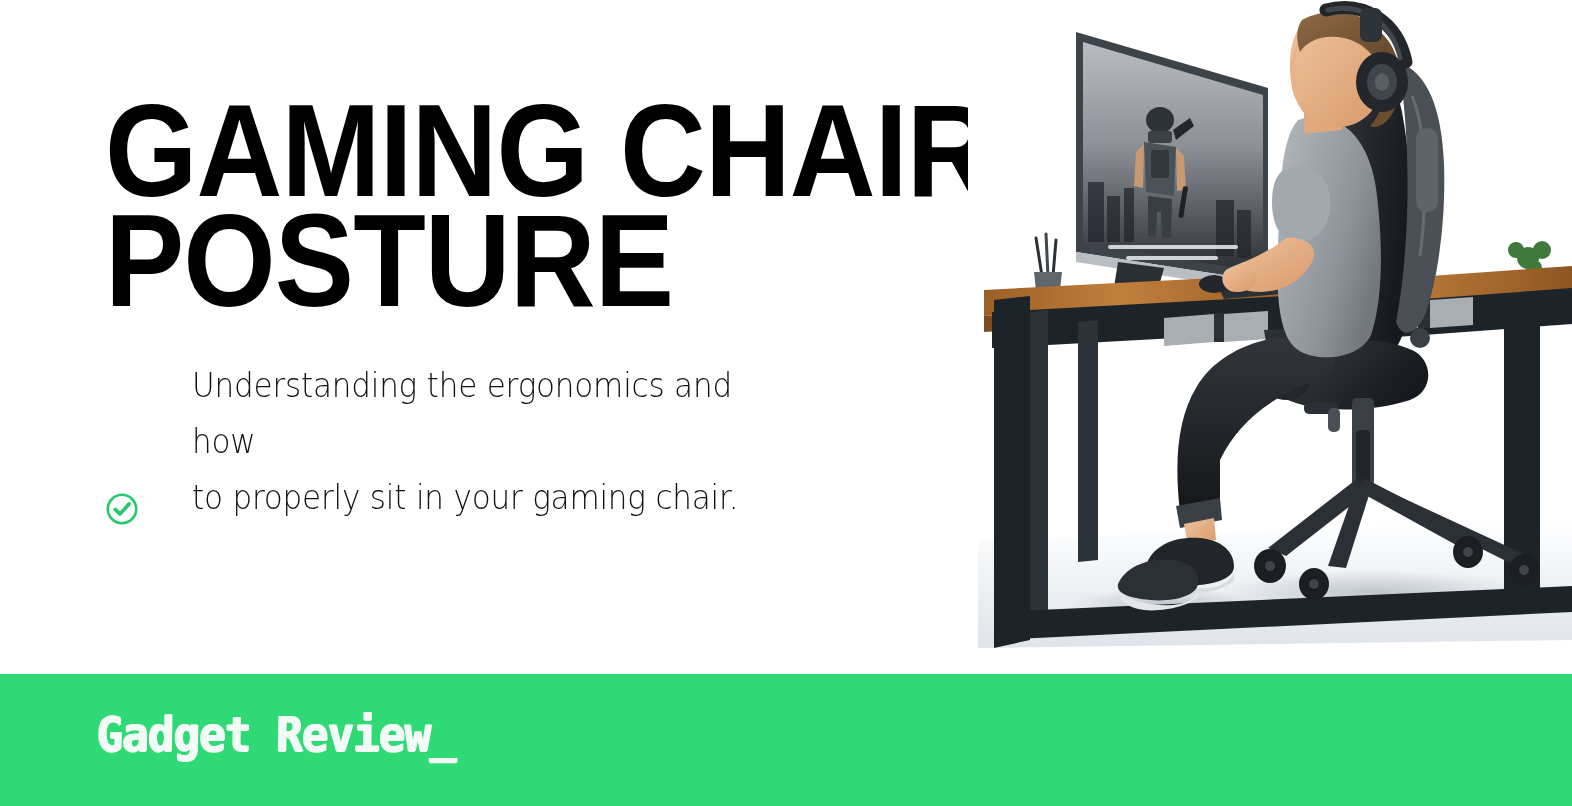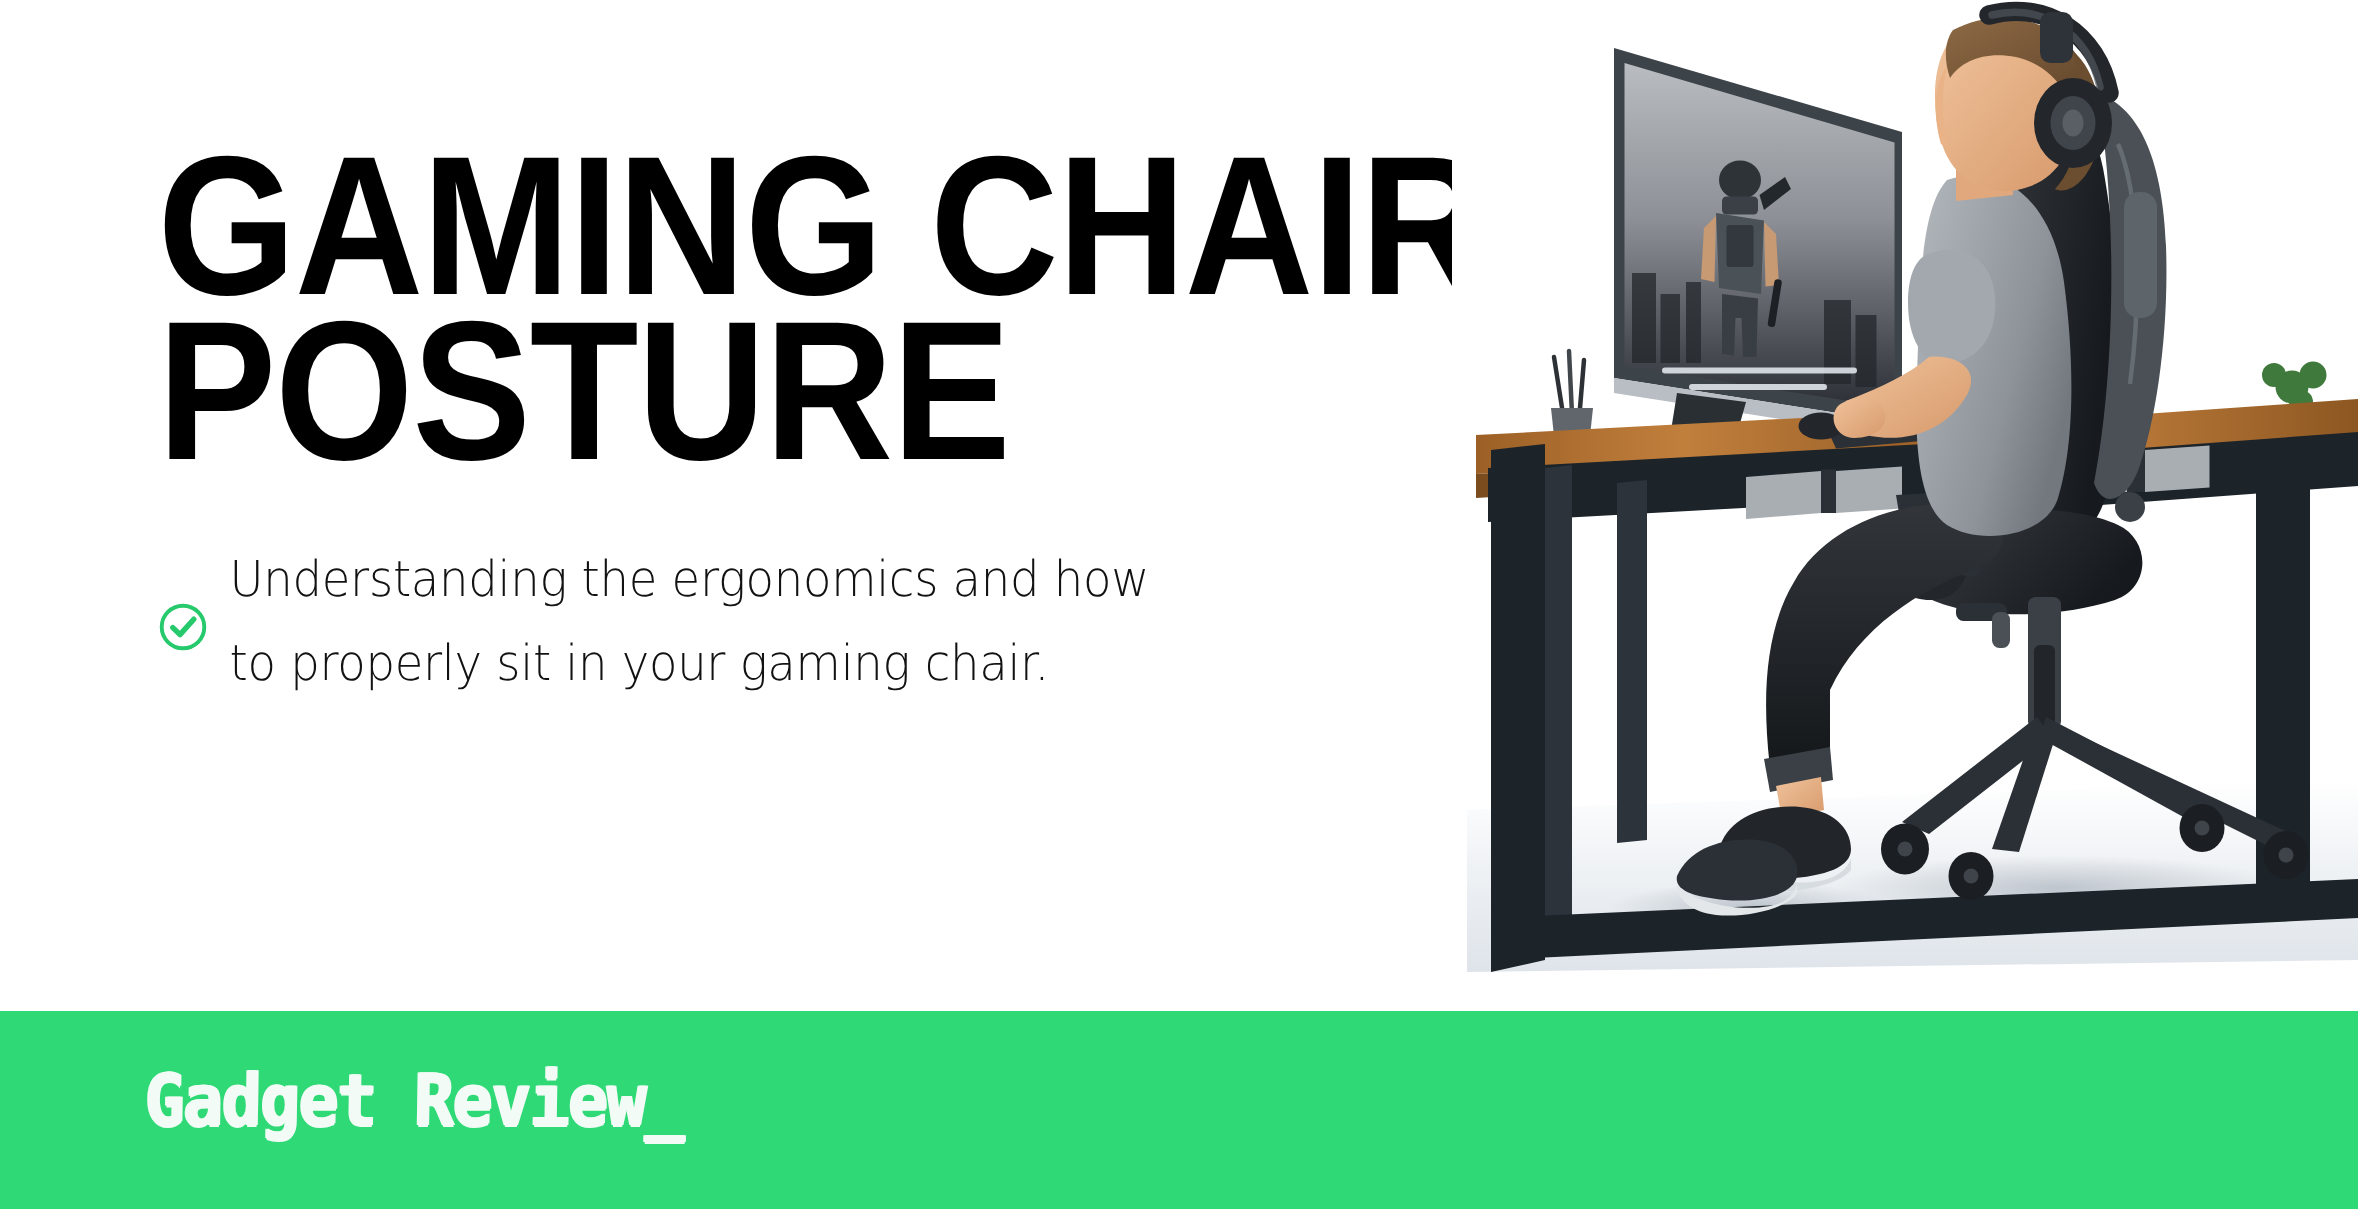--- a/index.html
+++ b/index.html
@@ -41,23 +41,24 @@
     transform: scaleX(0.90);
     transform-origin: left top;
     white-space: nowrap;
   }
   .headline .line {
     display: block;
   }
 
   .subtitle-row {
     display: flex;
-    align-items: center;
+    align-items: flex-end;
     margin-top: 42px;
     width: 720px;
+    gap: 39px;
   }
 
   .check-badge {
     flex: 0 0 auto;
     width: 34px;
     height: 34px;
     margin-top: 7px;
     margin-right: 14px;
   }
 

